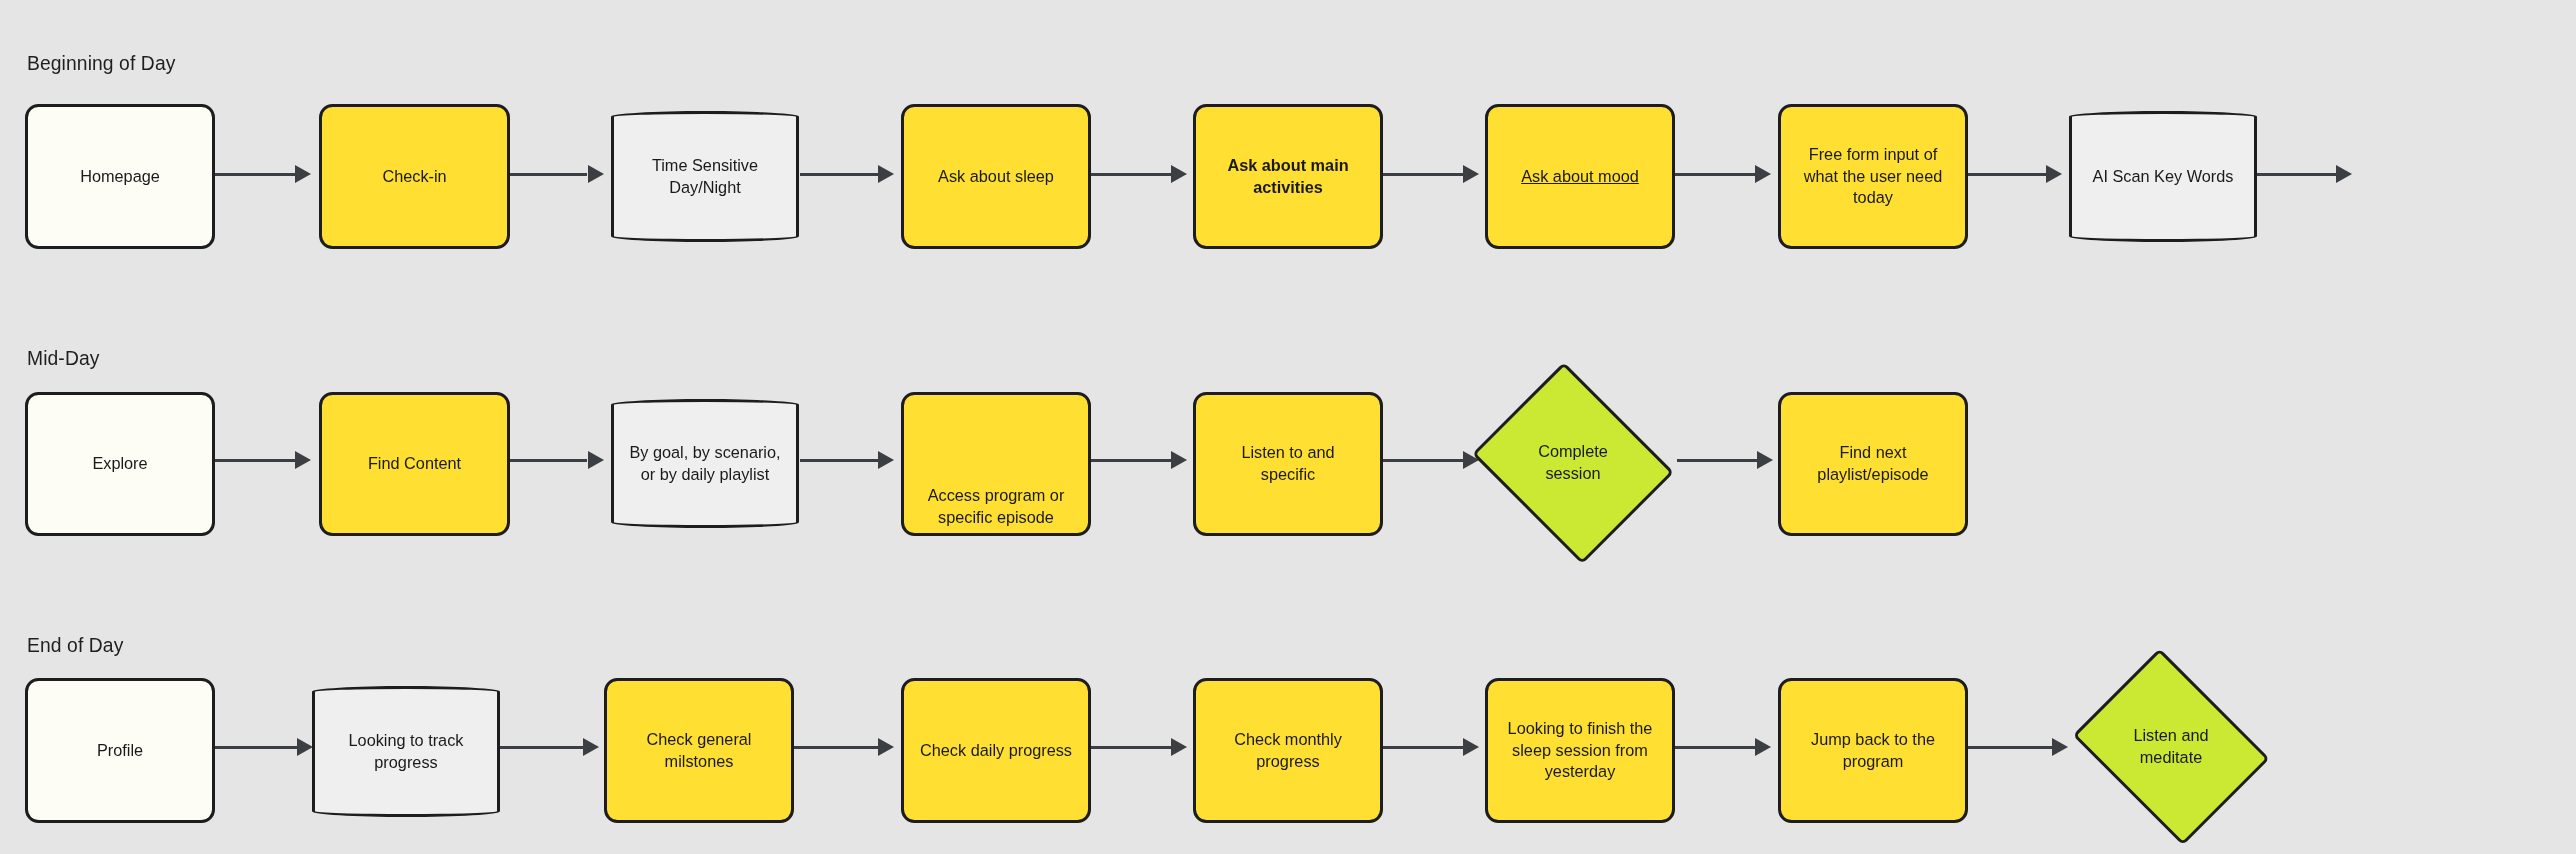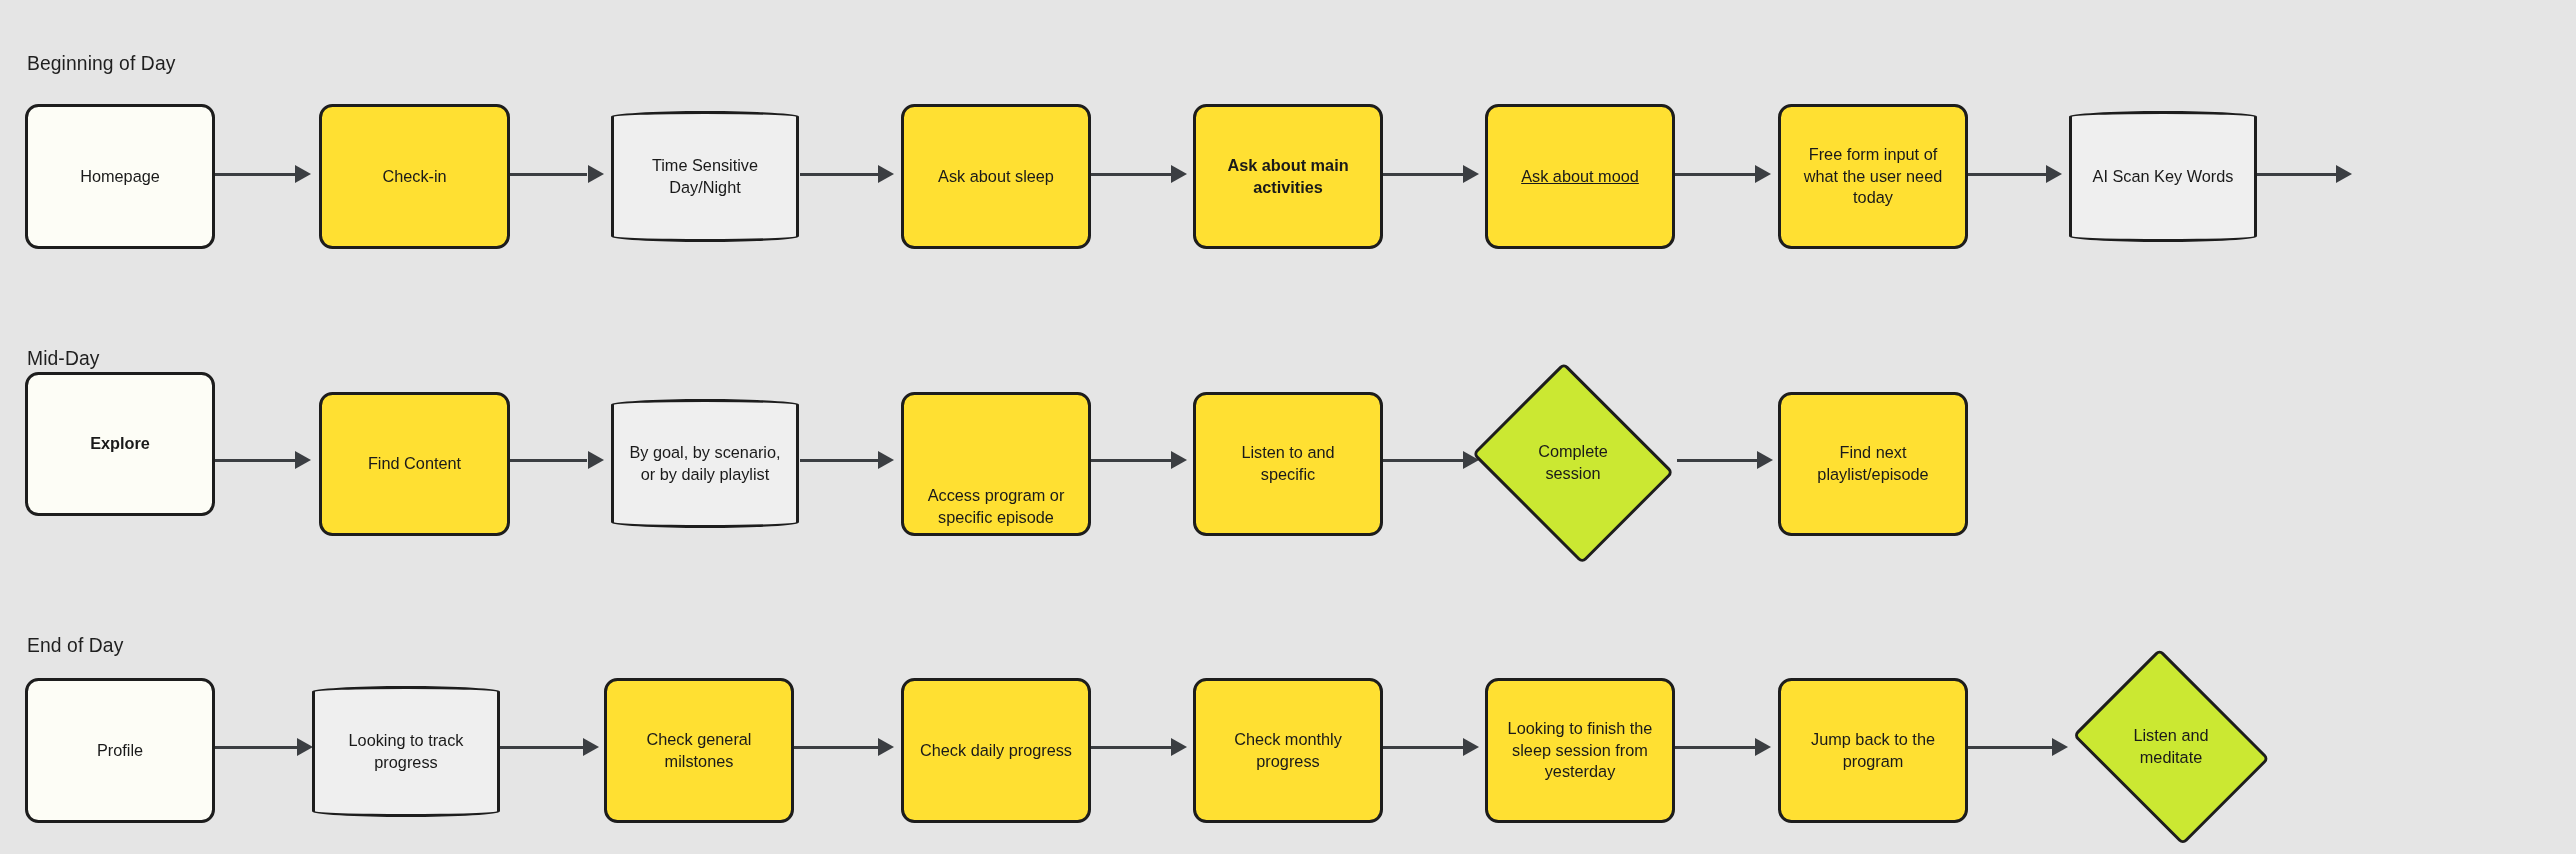--- a/index.html
+++ b/index.html
@@ -158,21 +158,21 @@
 
   <div class="node shape-stadium" style="left:2069px; top:111px; width:188px; height:131px;">
     <span class="node-label">AI Scan Key Words</span>
   </div>
   <div class="edge" style="left:2257px; top:173px; width:79px;"></div>
   <div class="arrowhead" style="left:2336px; top:165px;"></div>
 
 
   <div class="band-title" style="left:27px; top:347px;">Mid-Day</div>
 
-  <div class="node shape-process fill-white" style="left:25px; top:372px; width:190px; height:144px;font-weight:bold;">
+  <div class="node shape-process fill-white" style="left:25px; top:392px; width:190px; height:144px;">
     <span class="node-label">Explore</span>
   </div>
   <div class="edge" style="left:215px; top:459px; width:80px;"></div>
   <div class="arrowhead" style="left:295px; top:451px;"></div>
 
   <div class="node shape-process fill-yellow" style="left:319px; top:392px; width:191px; height:144px;">
     <span class="node-label">Find Content</span>
   </div>
   <div class="edge" style="left:510px; top:459px; width:77px;"></div>
   <div class="arrowhead" style="left:588px; top:451px;"></div>

